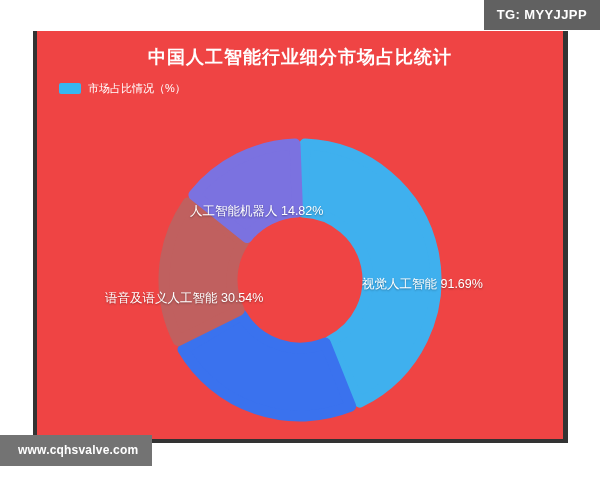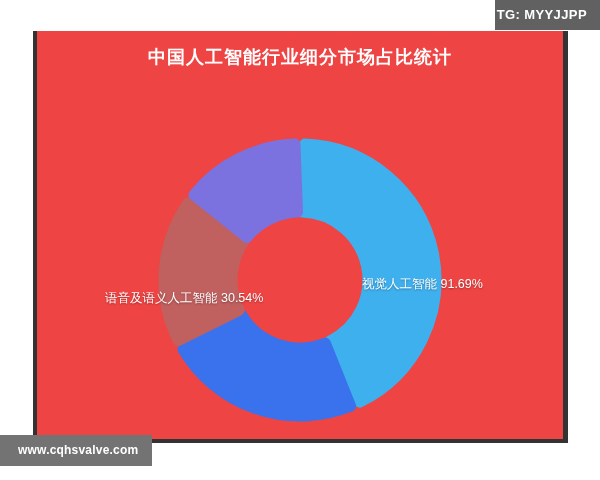--- a/index.html
+++ b/index.html
@@ -27,21 +27,21 @@
   
   .tg-badge {
     position: absolute;
     right: 0;
     top: 0;
     background: #616161;
     color: #ffffff;
     font-size: 13px;
     font-weight: bold;
     letter-spacing: 0.4px;
-    padding: 8px 13px 9px 2px;
+    padding: 8px 13px 9px 13px;
     line-height: 1;
     white-space: nowrap;
   }
 
   
   .site-badge {
     position: absolute;
     left: 0;
     bottom: 14px;
     background: #737373;
@@ -142,33 +142,38 @@
 <body>
 
 <div id="page-root">
 
   <div class="panel-shadow"></div>
 
   <div class="chart-panel">
 
     <div class="chart-title">中国人工智能行业细分市场占比统计</div>
 
+    <div class="legend">
+      <span class="legend-swatch"></span>
+      <span class="legend-label">市场占比情况（%）</span>
+    </div>
 
     <div class="donut-wrap">
       <svg class="donut-svg" width="526" height="408" viewBox="0 0 526 408">
         <g id="donut-slices">
             <path d="M 267.9835443840916 113.09133844610275 A 136 136 0 0 1 322.78056342493767 371.1568018433562 L 292.89028171246883 310.0784009216781 A 68 68 0 0 0 265.4917721920458 181.0456692230514 Z" fill="#3fb0ee" stroke="#3fb0ee" stroke-width="11" stroke-linejoin="round"></path>
             <path d="M 313.6734774264405 375.20696765833503 A 136 136 0 0 1 146.04070603764342 318.4011783460991 L 204.5203530188217 283.70058917304954 A 68 68 0 0 0 288.33673871322026 312.1034838291675 Z" fill="#3a72ee" stroke="#3a72ee" stroke-width="11" stroke-linejoin="round"></path>
             <path d="M 141.27198570478907 309.64891207387745 A 136 136 0 0 1 150.98341121889678 171.8748819265395 L 206.9917056094484 210.43744096326975 A 68 68 0 0 0 202.13599285239454 279.3244560369387 Z" fill="#c0605f" stroke="#c0605f" stroke-width="11" stroke-linejoin="round"></path>
             <path d="M 156.93273892026292 163.87811017697686 A 136 136 0 0 1 258.0164556159083 113.09133844610275 L 260.50822780795414 181.0456692230514 A 68 68 0 0 0 209.96636946013146 206.43905508848843 Z" fill="#7b72e0" stroke="#7b72e0" stroke-width="11" stroke-linejoin="round"></path>
           </g>
       </svg>
 
       <div class="slice-label lbl-0">视觉人工智能 91.69%</div>
       <div class="slice-label lbl-2">语音及语义人工智能 30.54%</div>
+      <div class="slice-label lbl-3">人工智能机器人 14.82%</div>
     </div>
 
   </div>
 
   <div class="tg-badge">TG: MYYJJPP</div>
 
   <div class="site-badge">www.cqhsvalve.com</div>
 
 </div>
 

